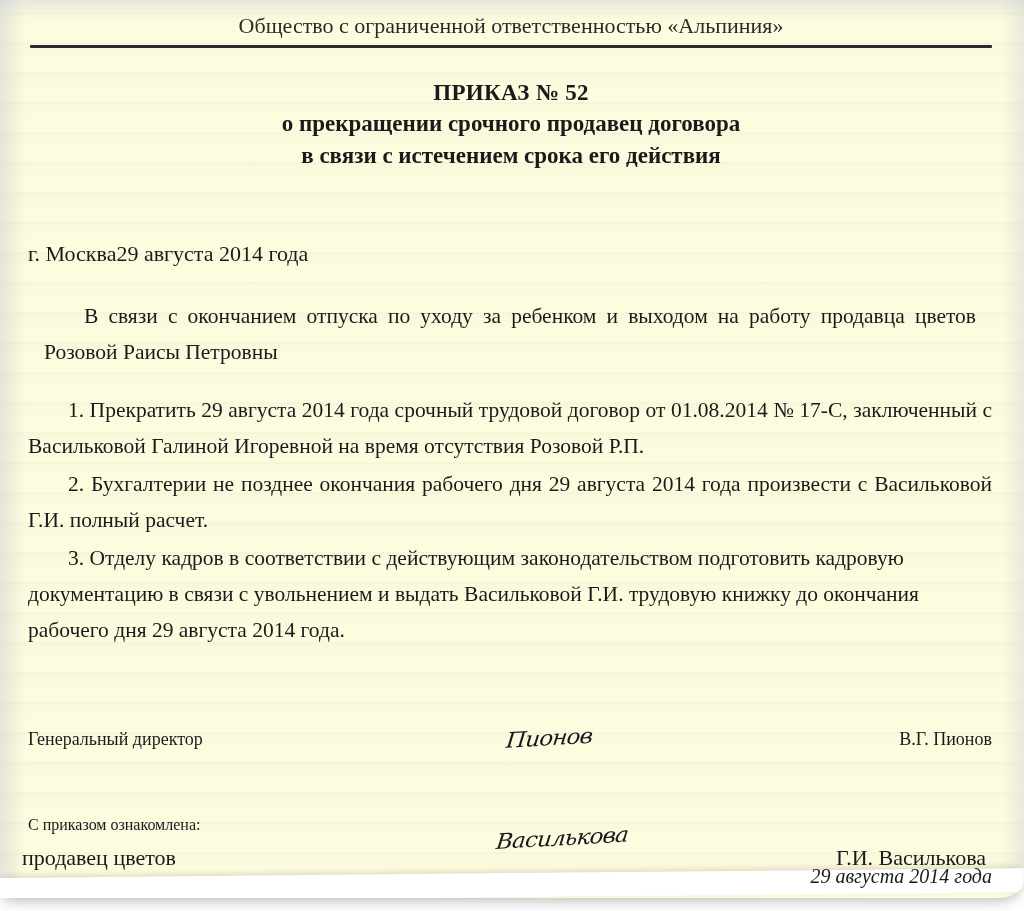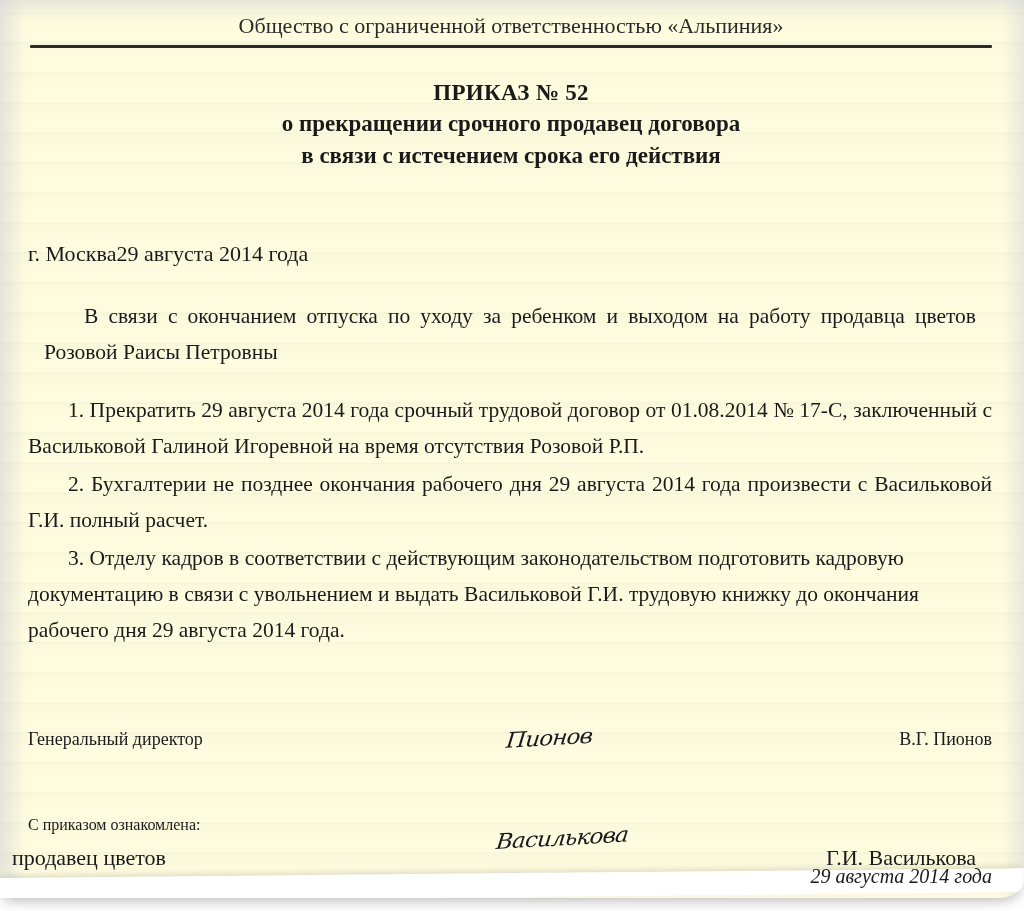--- a/index.html
+++ b/index.html
@@ -190,21 +190,21 @@
   .sig-ack-label {
     position: absolute;
     left: 28px;
     top: 810px;
     font-size: 16px;
     line-height: 30px;
   }
 
   .sig-employee {
     position: absolute;
-    left: 12px;
+    left: 22px;
     top: 843px;
     width: 964px;
     display: flex;
     justify-content: space-between;
     align-items: baseline;
     font-size: 22px;
     line-height: 30px;
     gap: 7px;
   }
 

